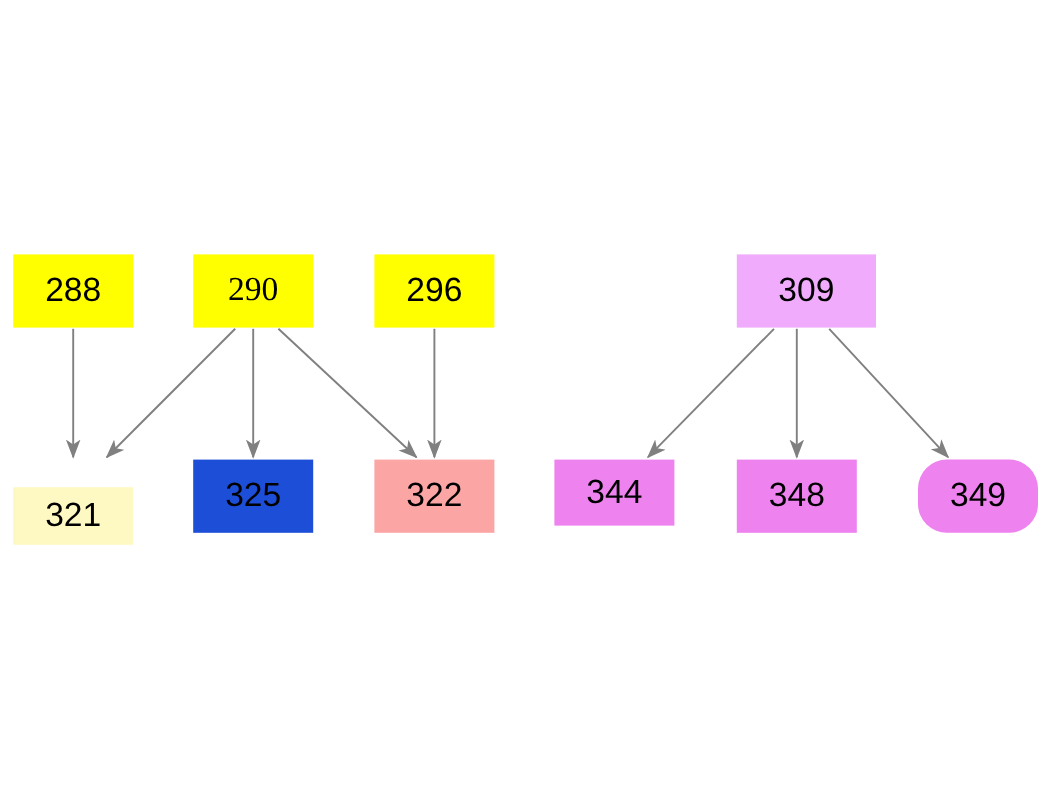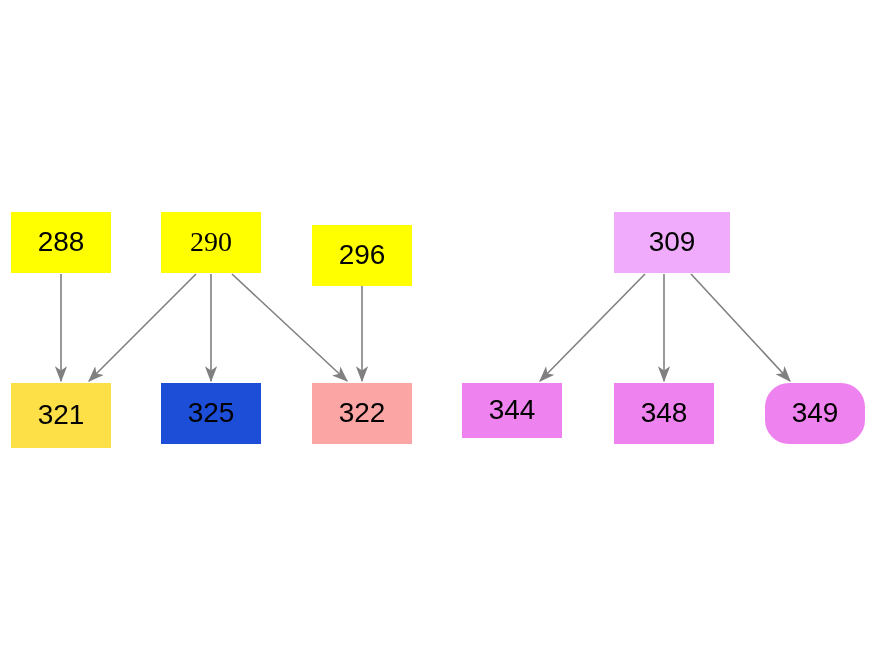--- a/index.html
+++ b/index.html
@@ -63,27 +63,27 @@
         <line x1="691" y1="274" x2="790" y2="381" stroke="#808080" stroke-width="1.6" marker-end="url(#arrowhead)"></line>
       </g>
   </svg>
   <div id="nodes-layer">
       <div class="node" style="left: 11px; top: 212px; width: 100px; height: 61px; background: rgb(255, 255, 0);">
         <span class="node-label">288</span>
       </div>
       <div class="node" style="left: 161px; top: 212px; width: 100px; height: 61px; background: rgb(255, 255, 0); font-family: Liberation Serif, serif;">
         <span class="node-label">290</span>
       </div>
-      <div class="node" style="left: 312px; top: 225px; width: 100px; height: 61px; background: rgb(255, 255, 0);">
+      <div class="node" style="left: 312px; top: 212px; width: 100px; height: 61px; background: rgb(255, 255, 0);">
         <span class="node-label">296</span>
       </div>
       <div class="node" style="left: 614px; top: 212px; width: 116px; height: 61px; background: #f0abfc;">
         <span class="node-label">309</span>
       </div>
-      <div class="node" style="left: 11px; top: 383px; width: 100px; height: 65px; background: #fde047;">
+      <div class="node" style="left: 11px; top: 406px; width: 100px; height: 48px; background: #fef9c3;">
         <span class="node-label">321</span>
       </div>
       <div class="node" style="left: 161px; top: 383px; width: 100px; height: 61px; background: #1d4ed8;">
         <span class="node-label">325</span>
       </div>
       <div class="node" style="left: 312px; top: 383px; width: 100px; height: 61px; background: #fca5a5;">
         <span class="node-label">322</span>
       </div>
       <div class="node" style="left: 462px; top: 383px; width: 100px; height: 55px; background: rgb(238, 130, 238);">
         <span class="node-label">344</span>

